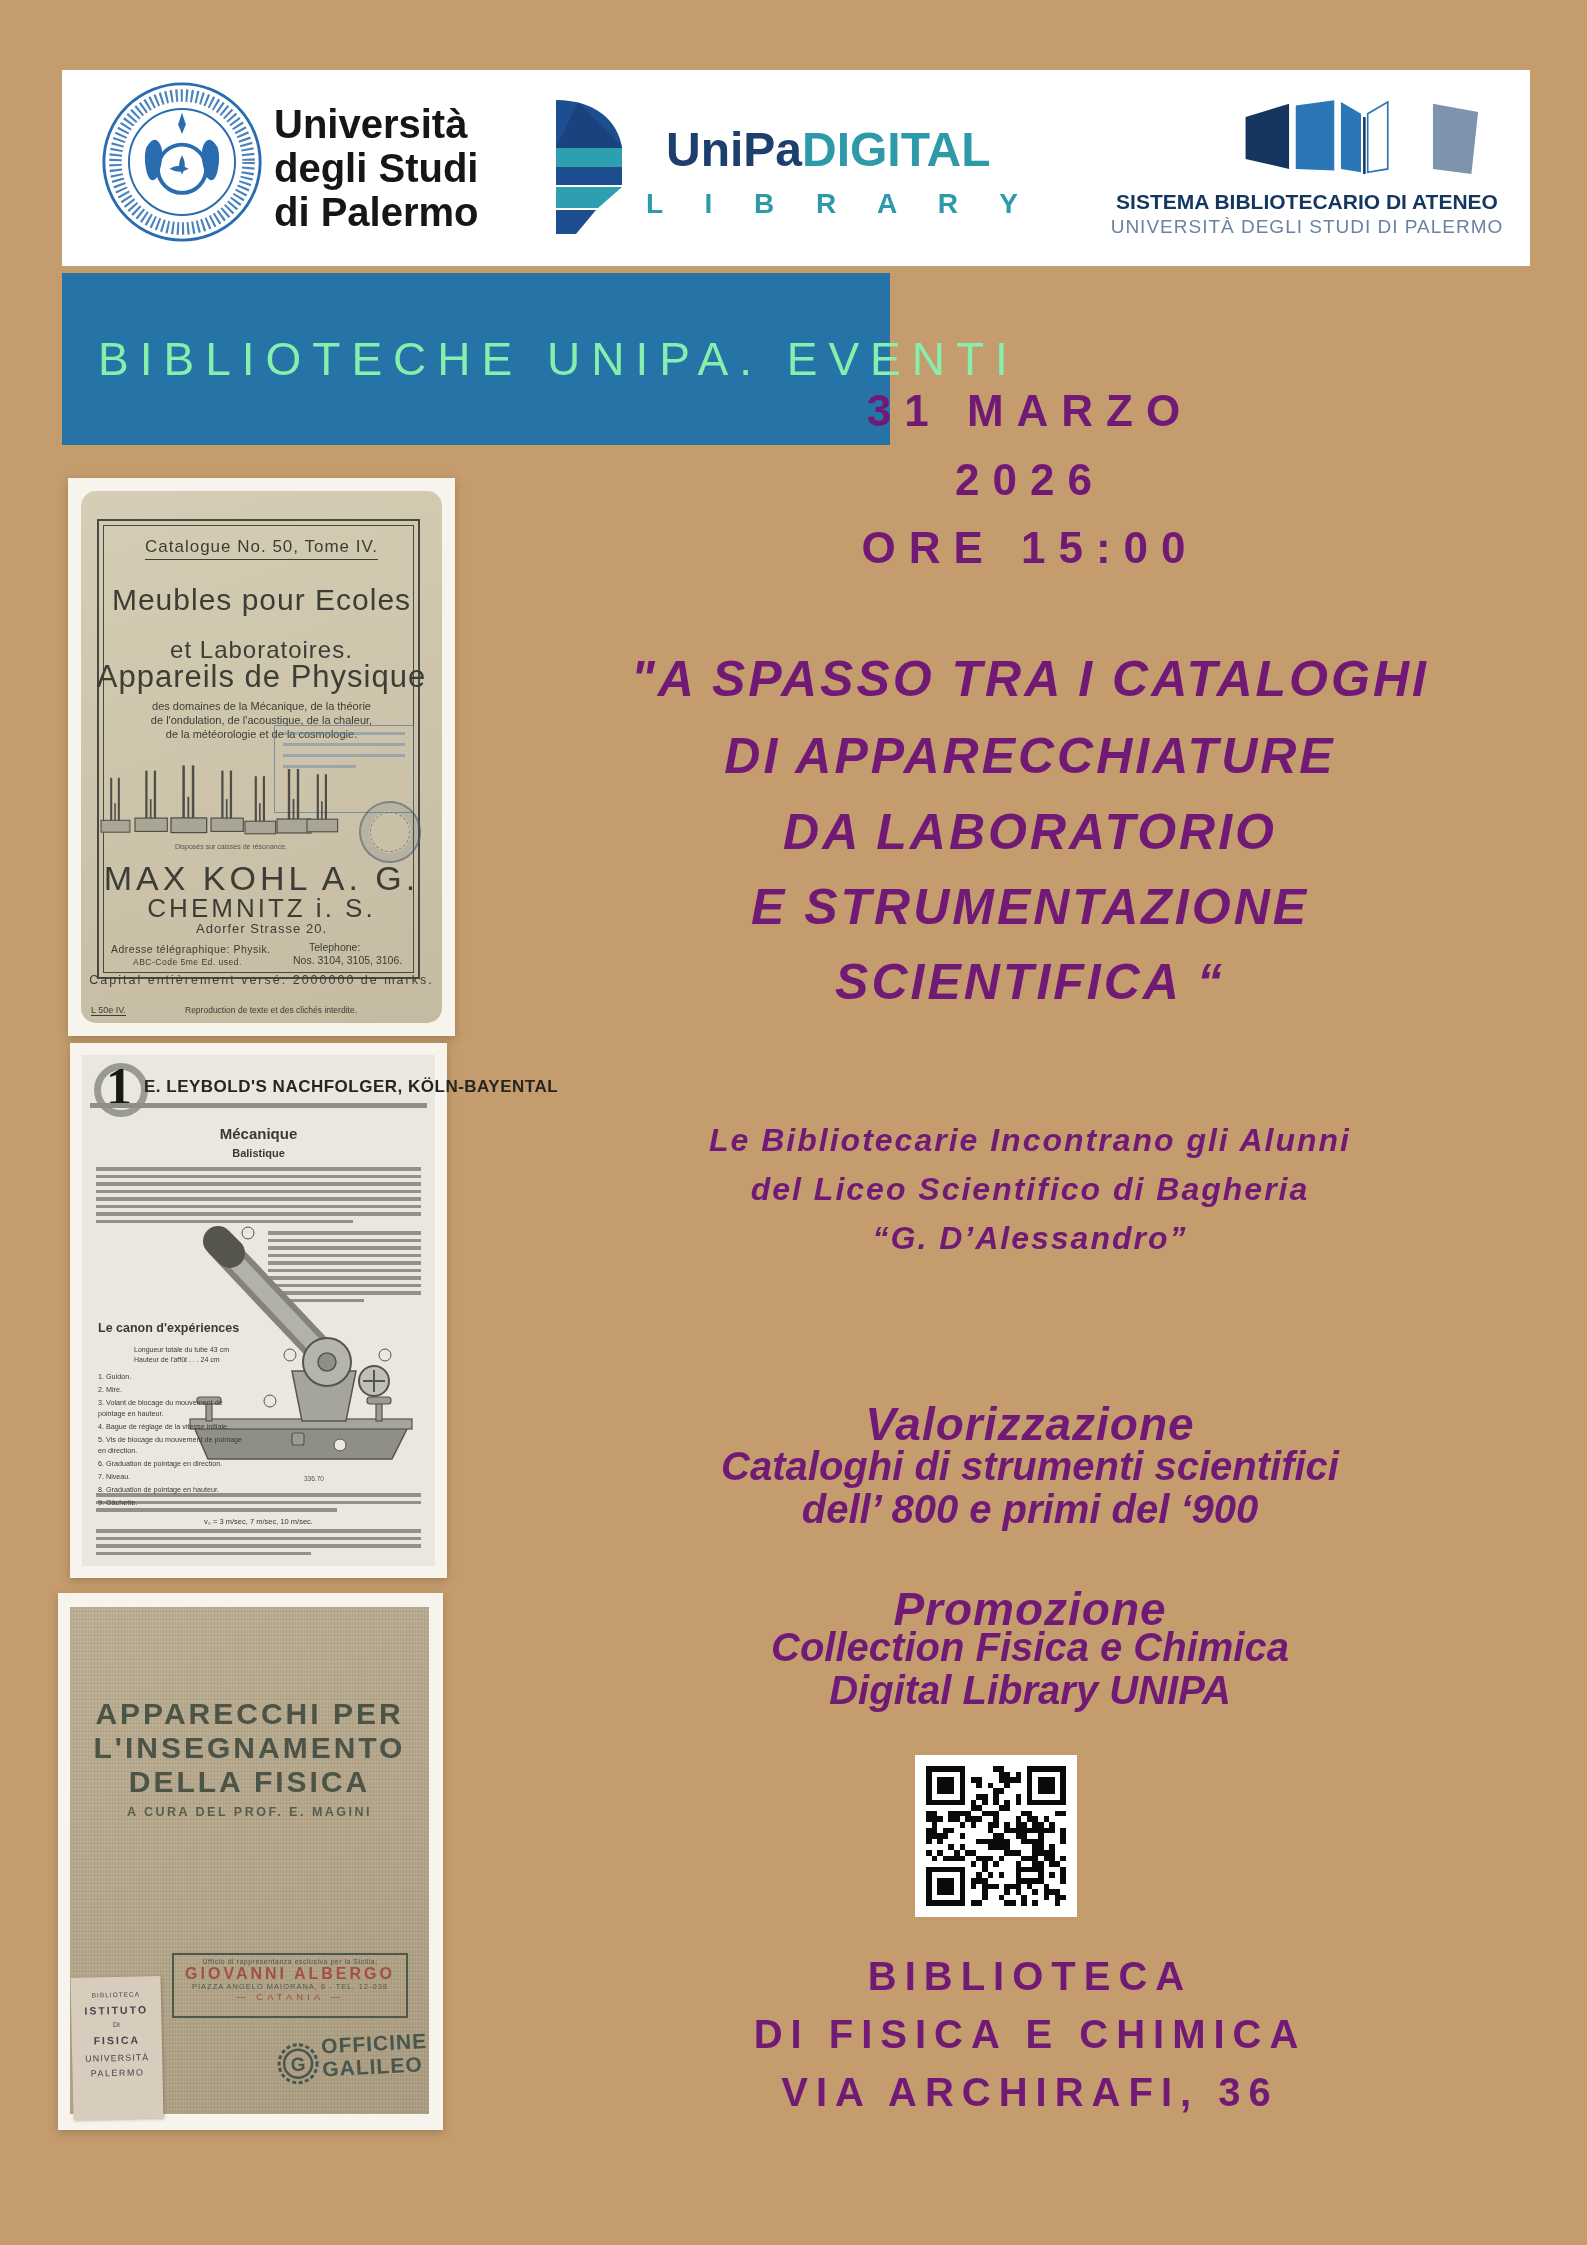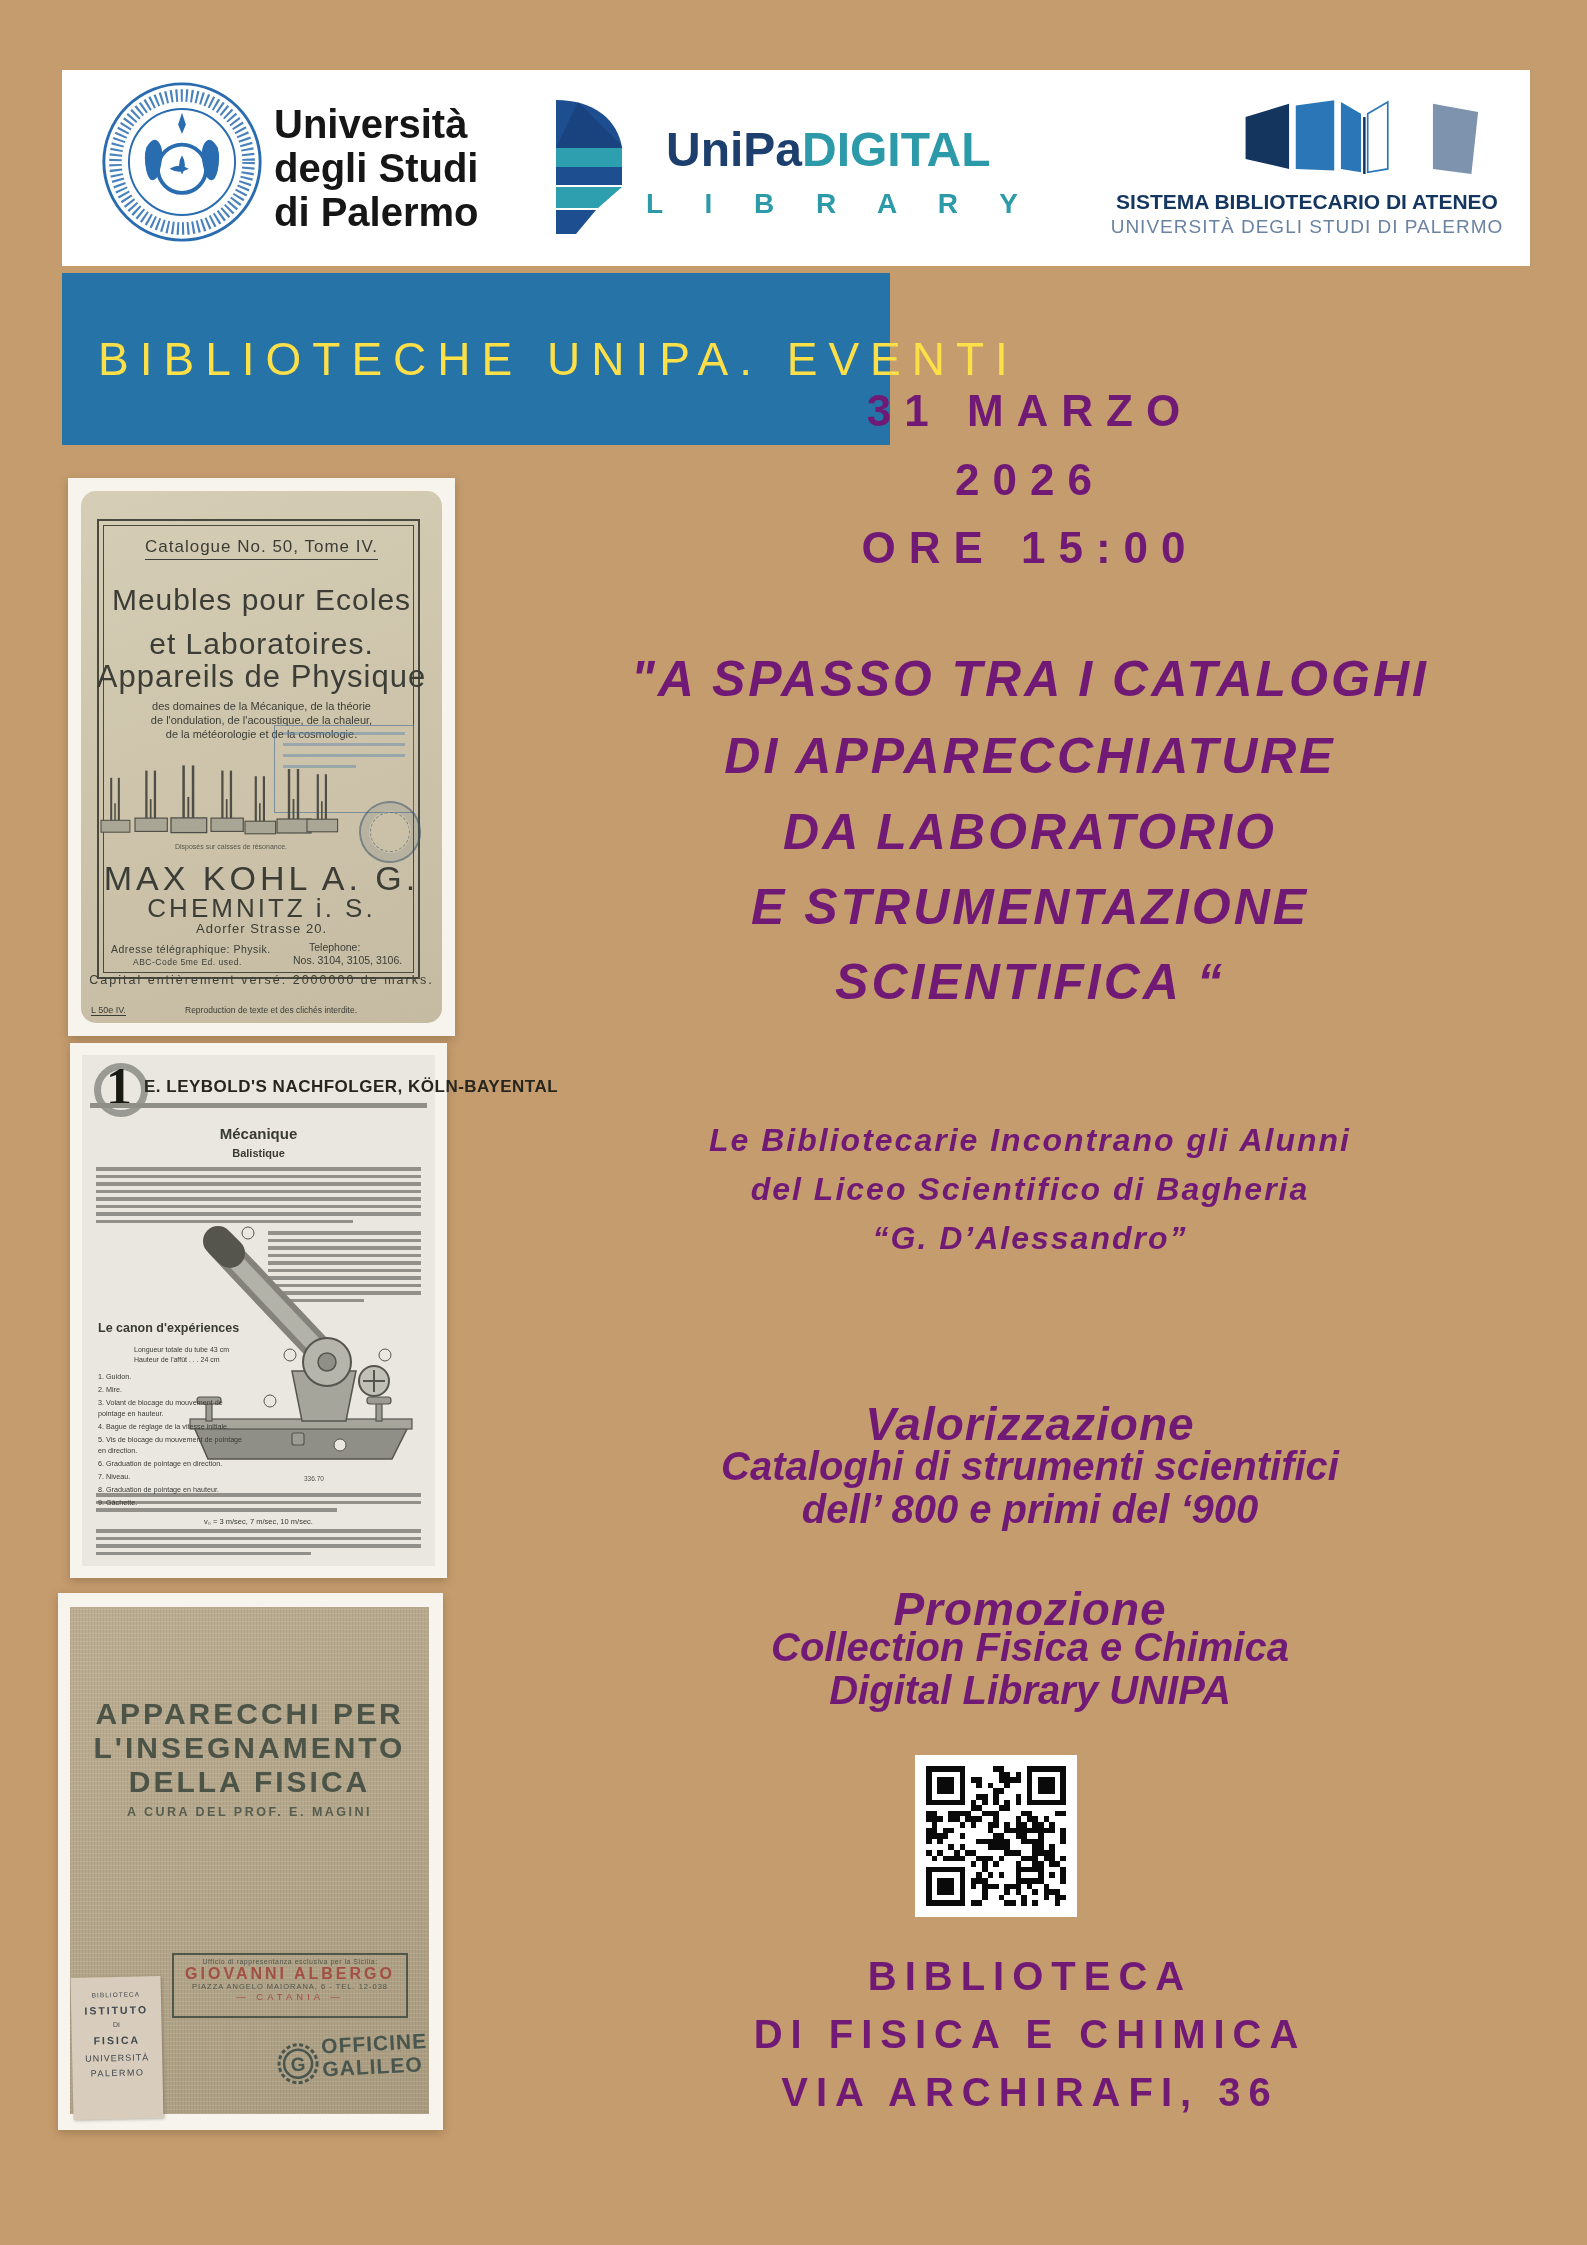--- a/index.html
+++ b/index.html
@@ -13,21 +13,21 @@
   .udl-leaf{left:486px;top:28px;width:82px;height:142px;}
   .udl-text{left:580px;top:52px;font-size:48px;font-weight:700;white-space:nowrap;margin-left:24px;}
   .udl-brand{color:#1d3f6e;} .udl-suffix{color:#2c9aa8;}
   .udl-sub{left:584px;top:118px;font-size:28px;font-weight:700;color:#2c9aa8;letter-spacing:17px;white-space:nowrap;}
   .sba-icon{left:1168px;top:22px;width:262px;height:92px;}
   .sba-line1{left:1030px;top:120px;width:430px;text-align:center;font-size:21px;font-weight:700;color:#14365f;white-space:nowrap;}
   .sba-line2{left:1030px;top:146px;width:430px;text-align:center;font-size:19px;color:#6b82a2;letter-spacing:1px;white-space:nowrap;}
   
   .banner{left:62px;top:273px;width:828px;height:172px;background:#2673a8;}
   .banner-label{left:36px;top:0;height:163px;line-height:172px;font-size:46px;
-                letter-spacing:11px;color:#fde047;white-space:nowrap;}
+                letter-spacing:11px;color:#86efac;white-space:nowrap;}
   
   .rc{left:475px;width:1110px;text-align:center;color:#701a75;white-space:nowrap;}
   .date-line{font-size:44px;font-weight:700;letter-spacing:13px;}
   .title-line{font-size:50px;font-weight:700;font-style:italic;letter-spacing:3px;}
   .aud-line{font-size:32px;font-weight:700;font-style:italic;letter-spacing:2px;}
   .sec-title{font-size:46px;font-weight:700;font-style:italic;letter-spacing:1px;}
   .sec-line{font-size:40px;font-weight:700;font-style:italic;}
   .venue-line{font-size:40px;font-weight:700;letter-spacing:8px;}
   
   .qr{left:915px;top:1755px;width:162px;height:162px;background:#ffffff;}
@@ -37,21 +37,21 @@
   
   .photo{background:#f7f4ee;box-shadow:0 3px 9px rgba(70,45,20,.28);}
   .photo1{left:68px;top:478px;width:387px;height:558px;padding:0;}
   .paper1{left:13px;top:13px;right:13px;bottom:13px;
           background:linear-gradient(160deg,#d6cdb6 0%,#ccc3aa 55%,#c4bba2 100%);color:#3b3d36;border-radius:15px;}
   .frame1{left:16px;top:28px;right:22px;bottom:44px;border:2px solid #4a493f;}
   .frame1-in{left:4px;top:4px;right:4px;bottom:4px;border:1px solid #4a493f;}
   .k-head{left:0;right:0;top:46px;text-align:center;font-size:17px;letter-spacing:1px;}
   .k-head span{border-bottom:1px solid #3b3d36;padding-bottom:3px;}
   .k-t1{left:0;right:0;top:92px;text-align:center;font-size:30px;letter-spacing:1px;}
-  .k-t2{left:0;right:0;top:136px;text-align:center;font-size:30px;letter-spacing:1px;}
+  .k-t2{left:0;right:0;top:145px;text-align:center;font-size:24px;letter-spacing:1px;}
   .k-t3{left:0;right:0;top:168px;text-align:center;font-size:31px;letter-spacing:1px;}
   .k-desc{left:0;right:0;top:208px;text-align:center;font-size:11px;line-height:14px;}
   .k-stampbox{top:234px;right:28px;width:122px;height:74px;border:1px solid rgba(80,115,150,.65);padding:6px 8px;}
   .k-stampbox .bar{height:3px;background:rgba(90,130,170,.45);margin-bottom:8px;}
   .k-forks{left:18px;top:258px;width:245px;height:100px;}
   .k-figcap{left:40px;top:352px;width:220px;text-align:center;font-size:7px;color:#55564e;}
   .k-roundstamp{left:278px;top:310px;width:58px;height:58px;border-radius:50%;
      border:2px solid rgba(55,80,105,.55);box-shadow:inset 0 0 0 8px rgba(55,80,105,.12);transform:rotate(-14deg);}
   .k-roundstamp:after{content:"";position:absolute;left:9px;top:9px;right:9px;bottom:9px;border-radius:50%;
      border:1px dashed rgba(55,80,105,.55);}

